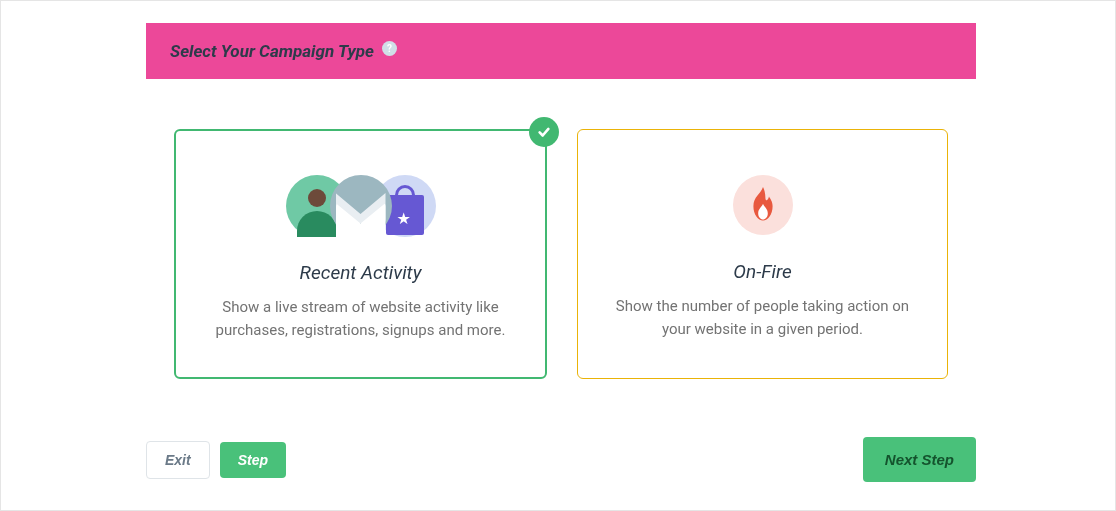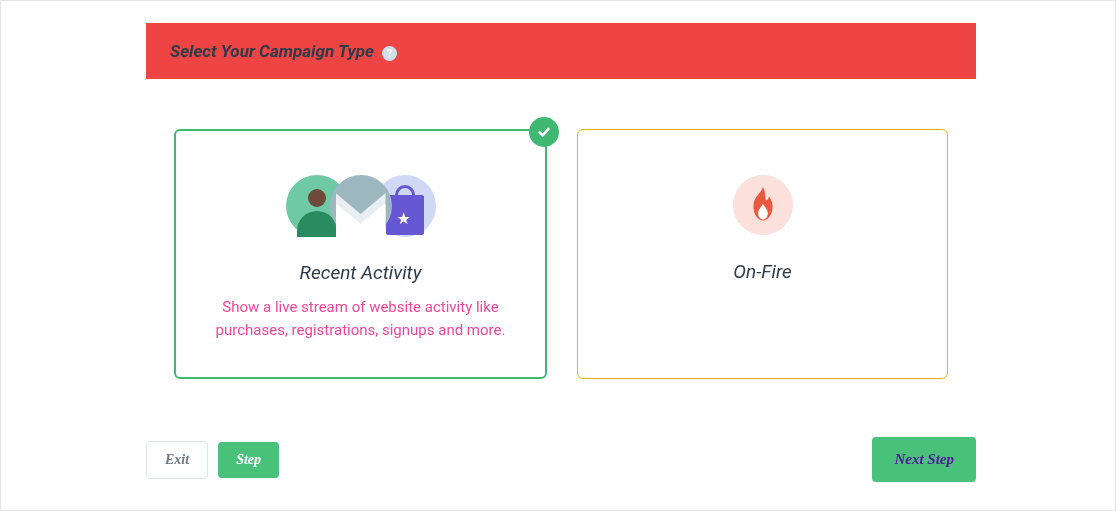--- a/index.html
+++ b/index.html
@@ -11,24 +11,24 @@
     border: 1px solid #e5e5e5;
     position: relative;
   }
   .inner {
     position: absolute;
     left: 145px;
     top: 22px;
     width: 830px;
   }
   .header-bar {
-    background: #ef4444;
+    background: #ec4899;
     padding: 18px 24px;
     display: flex;
-    align-items: flex-end;
+    align-items: flex-start;
   }
   .header-title {
     font-style: italic;
     font-weight: 700;
     font-size: 17px;
     color: #2d3b4a;
   }
   .help-icon {
     width: 15px;
     height: 15px;
@@ -82,54 +82,53 @@
   }
   .card-title {
     font-style: italic;
     font-weight: 400;
     font-size: 19px;
     color: #2d3b4a;
     margin-bottom: 12px;
   }
   .card-desc {
     font-size: 15px;
-    color: #ec4899;
+    color: #737373;
     line-height: 1.5;
   }
   .footer {
     position: absolute;
     left: 145px;
     bottom: 28px;
     width: 830px;
     display: flex;
     align-items: center;
   }
   .btn {
     padding: 10px 18px;
     border-radius: 4px;
     font-size: 14px;
     font-weight: 700;
     font-style: italic;
     cursor: pointer;
     border: none;
-    font-family: Liberation Serif, serif;
   }
   .btn-exit {
     background: #fff;
     color: #6b7a88;
     border: 1px solid #dfe4e8;
     margin-right: 10px;
   }
   .btn-save {
     background: #49c17a;
     color: #fff;
   }
   .btn-next {
     background: #49c17a;
-    color: #4c1d95;
+    color: #14532d;
     margin-left: auto;
     padding: 14px 22px;
     font-size: 15px;
   }
   
   .ra-wrap { position: relative; width: 150px; height: 70px; }
   .ra-circle {
     position: absolute;
     width: 62px; height: 62px; border-radius: 50%;
     top: 4px;
@@ -202,20 +201,21 @@
     <div class="card">
       <div class="illus">
         <div class="fire-wrap">
           <svg viewBox="0 0 24 30">
             <path fill="#e8593f" d="M12 0 C10 6 4 8 4 16 C4 23 8 28 12 28 C16 28 20 23 20 16 C20 12 18 10 17 8 C16 12 14 12 14 9 C14 5 13 2 12 0 Z"></path>
             <path fill="#fff" d="M12 14 C11 17 8 18 8 22 C8 25 10 27 12 27 C14 27 16 25 16 22 C16 18 13 17 12 14 Z"></path>
           </svg>
         </div>
       </div>
       <div class="card-title">On-Fire</div>
+      <div class="card-desc">Show the number of people taking action on your website in a given period.</div>
     </div>
 
   </div>
 </div>
 
 <div class="footer">
   <button class="btn btn-exit">Exit</button>
   <button class="btn btn-save">Step</button>
   <button class="btn btn-next">Next Step</button>
 </div>

